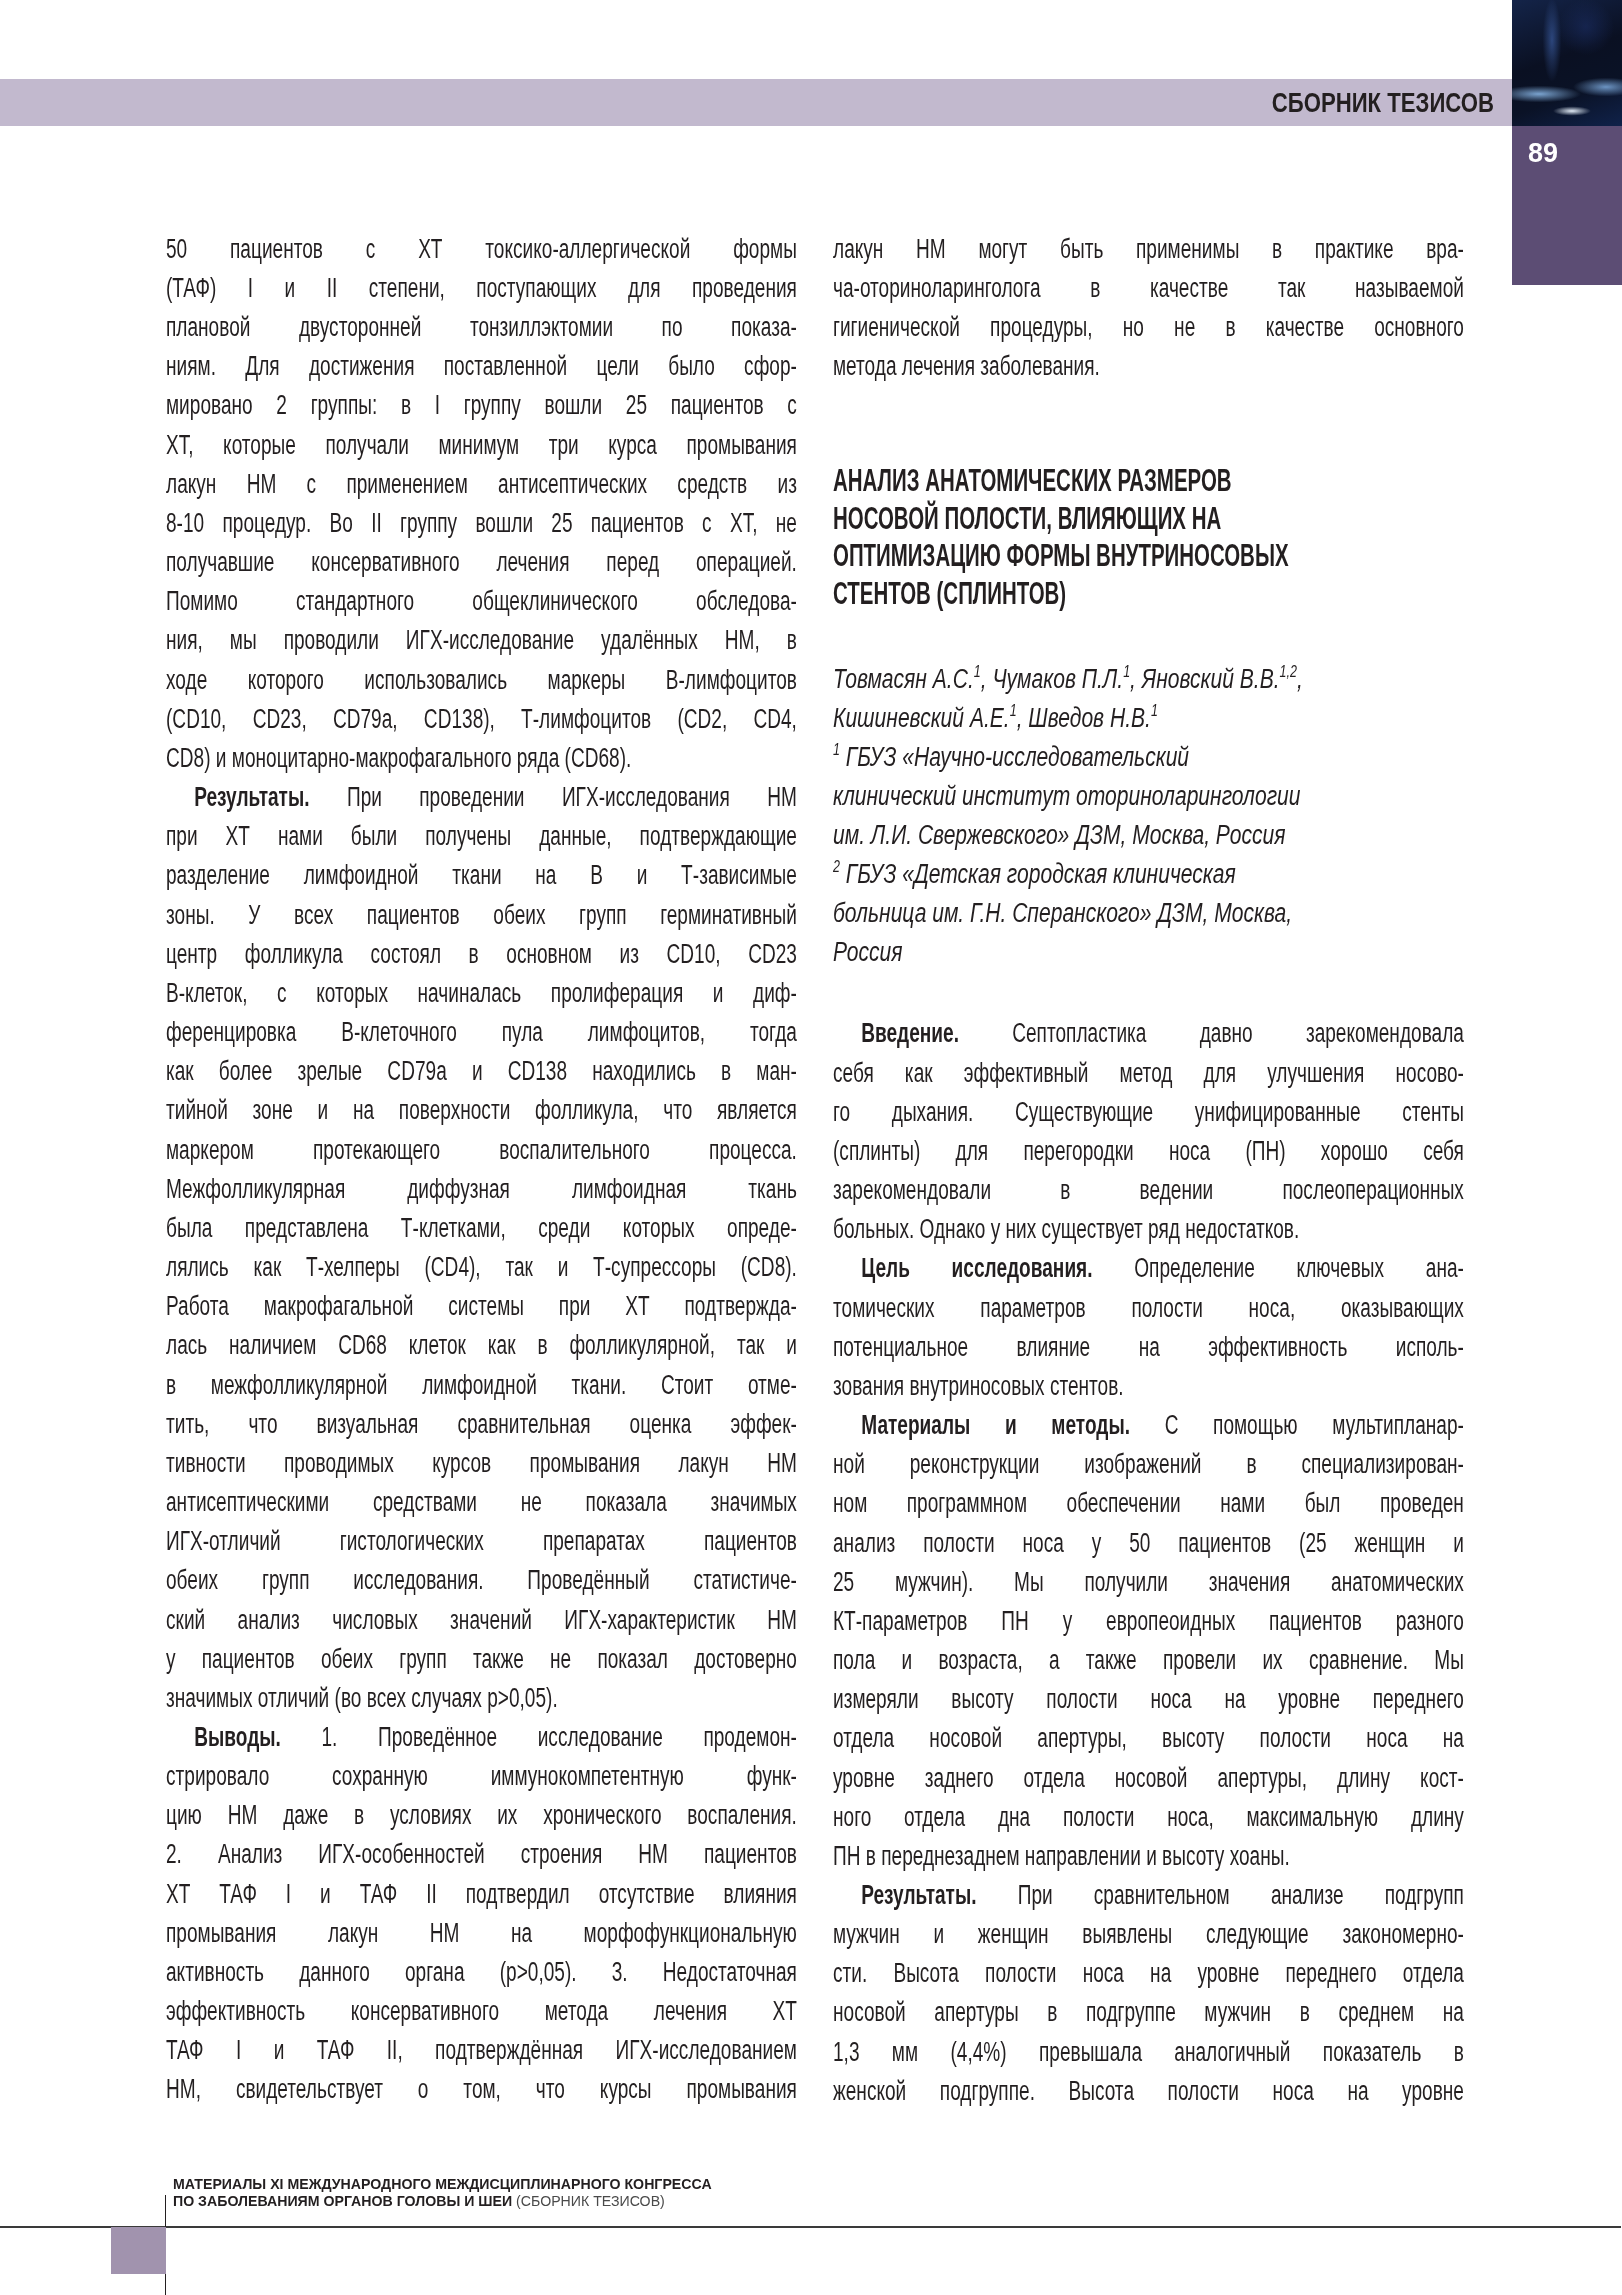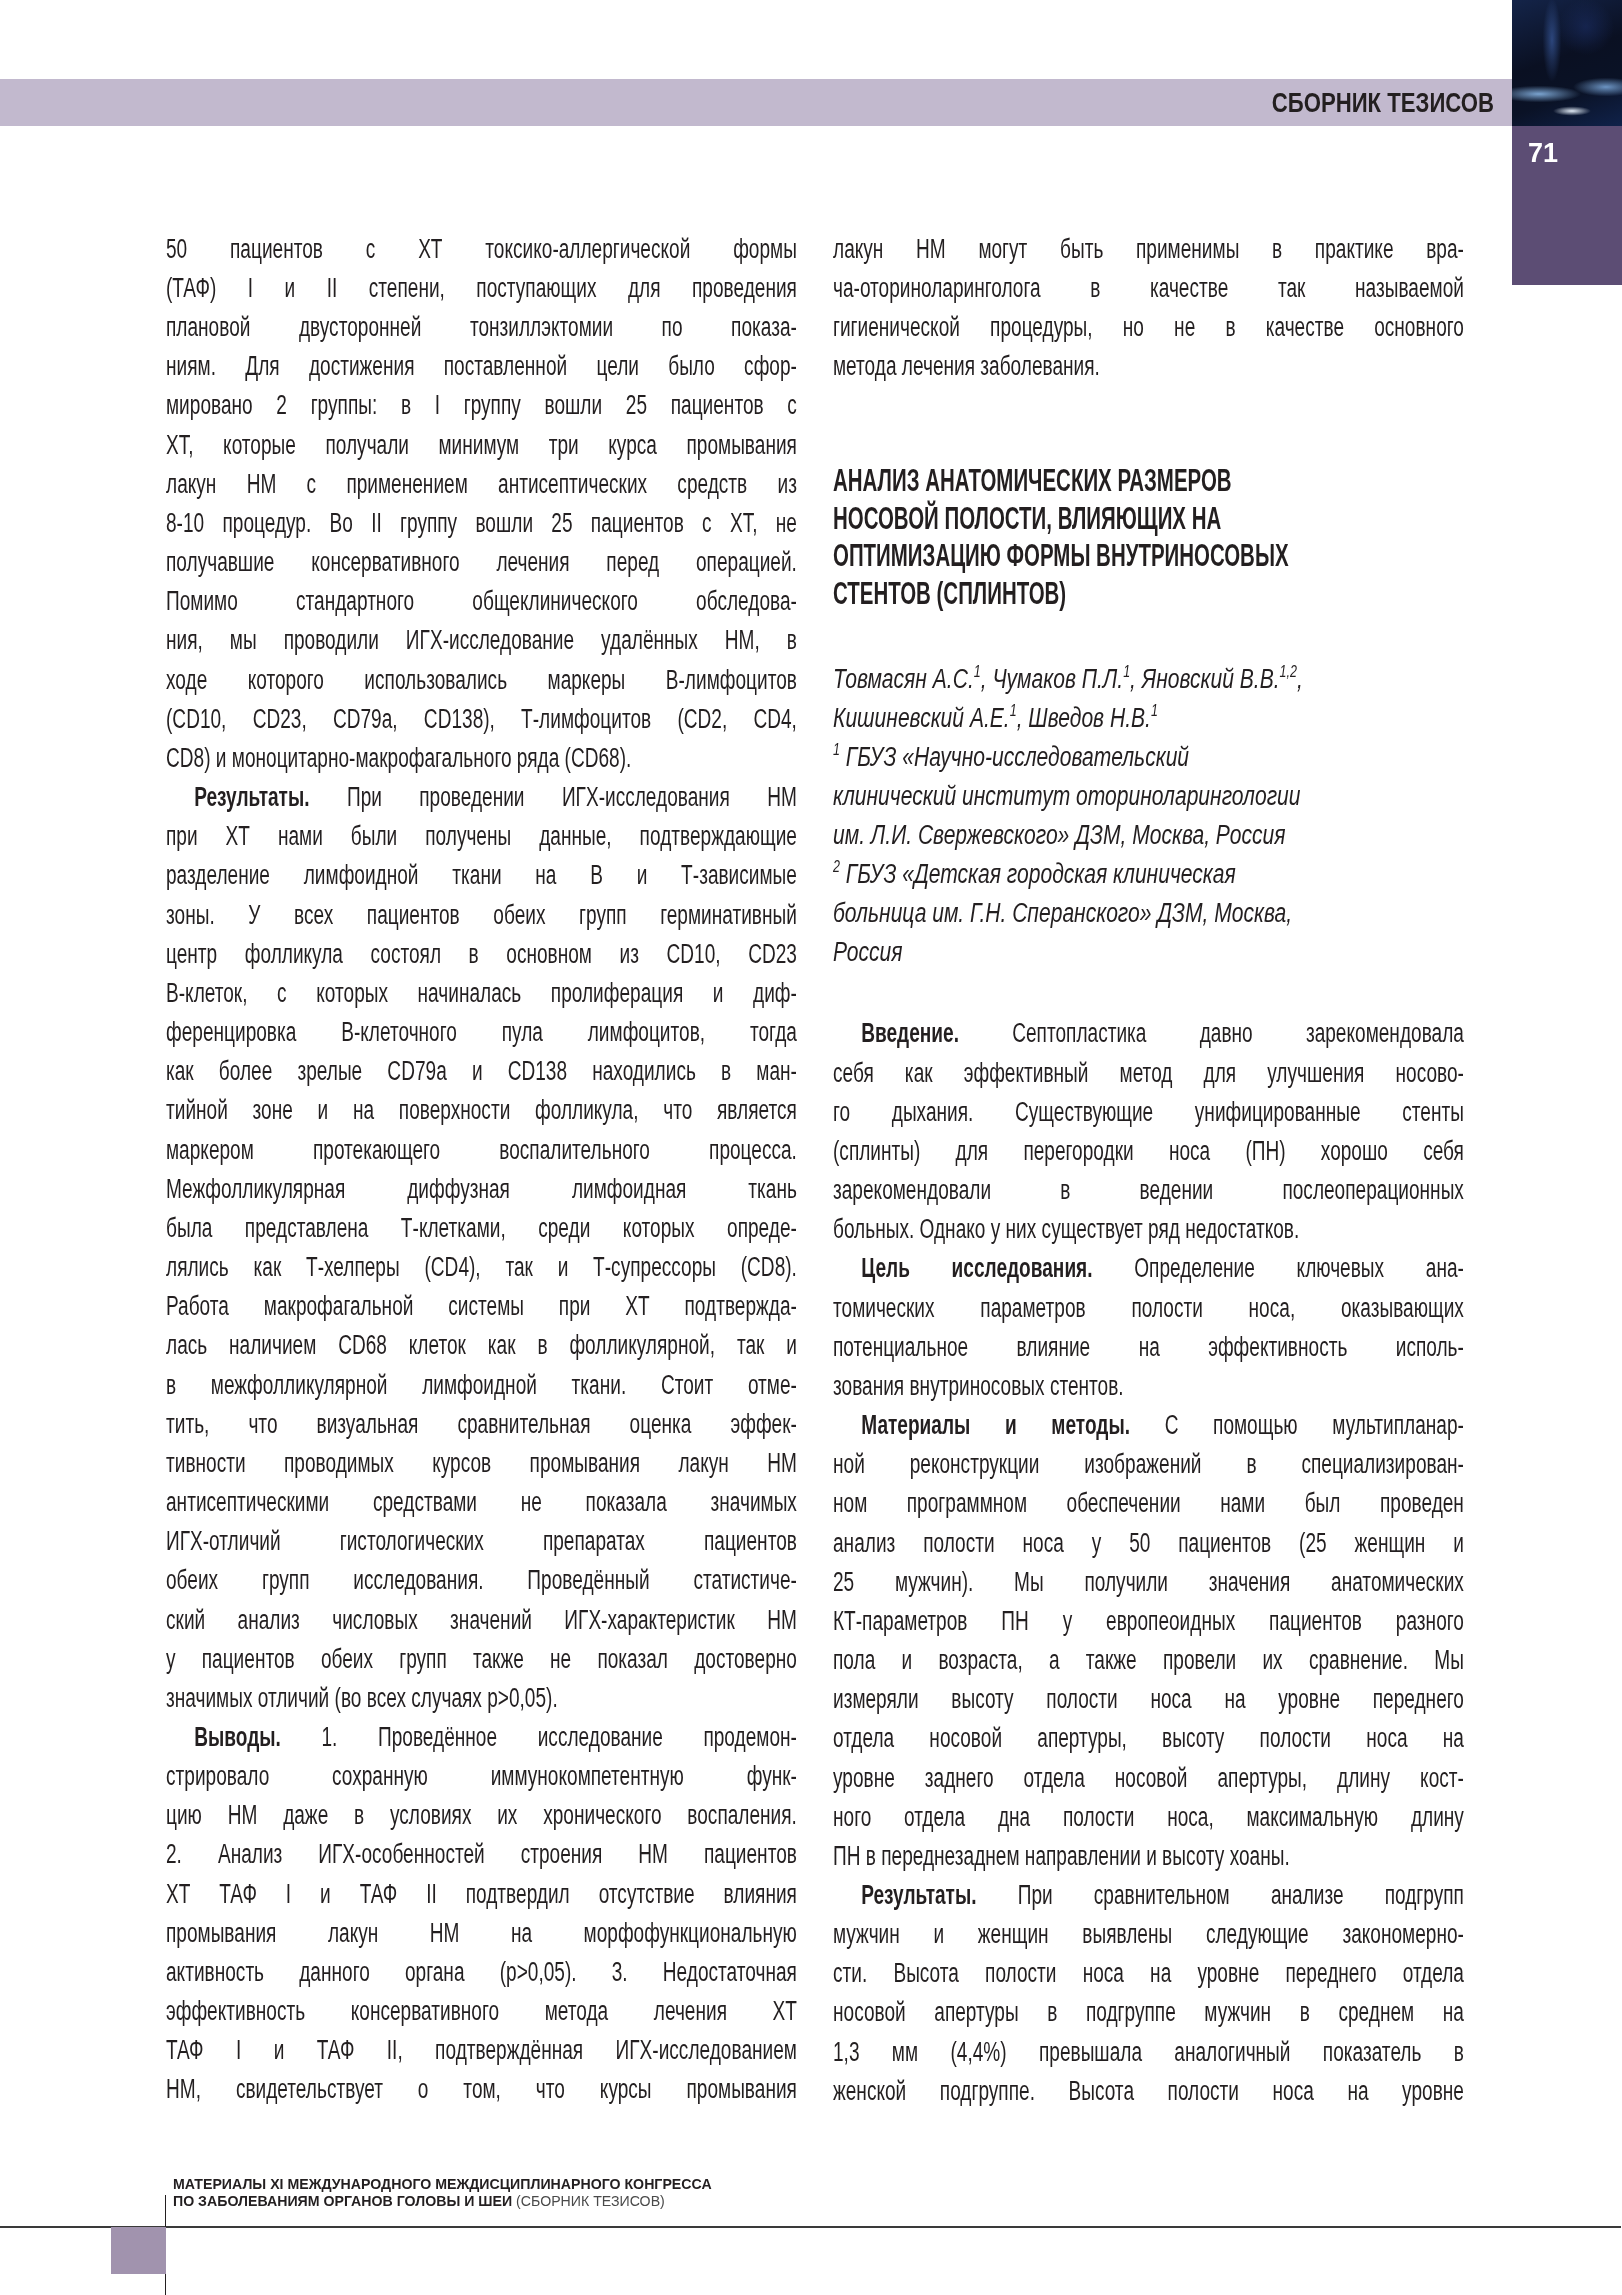--- a/index.html
+++ b/index.html
@@ -77,21 +77,21 @@
     position: absolute; left: 111px; top: 2227px; width: 55px; height: 47px; background: #a193ae;
   }
 </style>
 </head>
 <body>
 
 <div class="band"></div>
 <div class="band-title">СБОРНИК ТЕЗИСОВ</div>
 <div class="photo"></div>
 <div class="pagebox"></div>
-<div class="pagenum">71</div>
+<div class="pagenum">89</div>
 
 <div id="left-col">
     <div class="line body-line" style="left: 166px; top: 230px;"><span>50 пациентов с ХТ токсико-аллергической формы</span></div>
     <div class="line body-line" style="left: 166px; top: 269px;"><span>(ТАФ) I и II степени, поступающих для проведения</span></div>
     <div class="line body-line" style="left: 166px; top: 308px;"><span>плановой двусторонней тонзиллэктомии по показа-</span></div>
     <div class="line body-line" style="left: 166px; top: 347px;"><span>ниям. Для достижения поставленной цели было сфор-</span></div>
     <div class="line body-line" style="left: 166px; top: 386px;"><span>мировано 2 группы: в I группу вошли 25 пациентов с</span></div>
     <div class="line body-line" style="left: 166px; top: 426px;"><span>ХТ, которые получали минимум три курса промывания</span></div>
     <div class="line body-line" style="left: 166px; top: 465px;"><span>лакун НМ с применением антисептических средств из</span></div>
     <div class="line body-line" style="left: 166px; top: 504px;"><span>8-10 процедур. Во II группу вошли 25 пациентов с ХТ, не</span></div>

